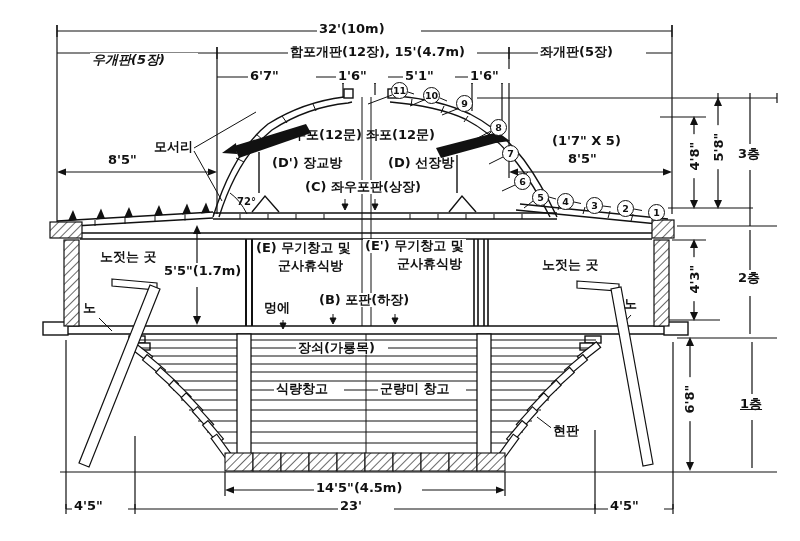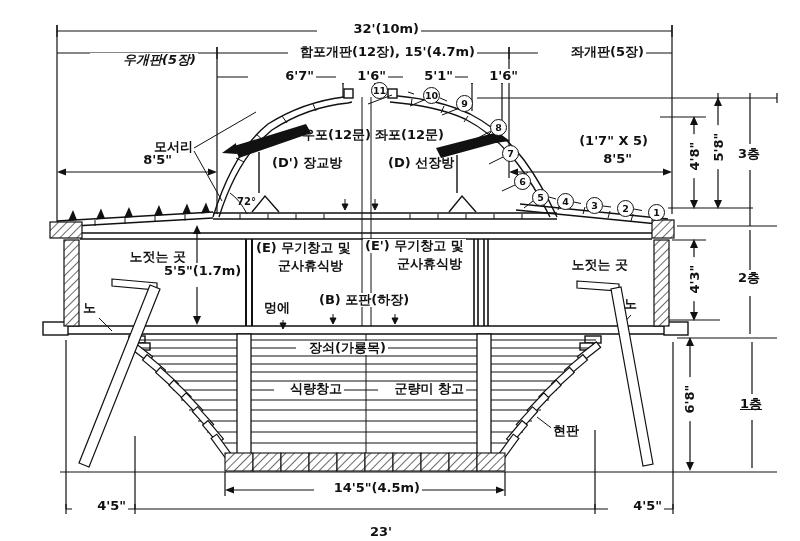--- a/index.html
+++ b/index.html
@@ -1,20 +1,20 @@
 <!DOCTYPE html>
 <html><head>
 <meta charset="utf-8">
 <style>
   html,body { margin:0; padding:0; background:#fff; }
   .stage { position:relative; width:800px; height:541px; background:#fff; overflow:hidden;
            font-family:"DejaVu Sans","Liberation Sans",sans-serif; color:#111; }
   .stage > svg { position:absolute; left:0; top:0; }
   .lbl { position:absolute; font-size:13px; font-weight:bold; line-height:1.1; white-space:nowrap; z-index:3; }
-  .c  { text-align:right; }
+  .c  { text-align:left; }
   .bg { background:#fff; padding:0 2px; }
   .sm { font-size:10px; }
   .rot { transform:rotate(-90deg); text-align:center; }
   .circ { position:absolute; width:15px; height:15px; border:1.4px solid #111; border-radius:50%;
           background:#fff; font-size:9.5px; font-weight:bold; line-height:15px; text-align:center; z-index:4; }
 </style>
 </head>
 <body>
 
 <div class="stage">
@@ -243,20 +243,21 @@
   <span class="lbl c bg" style="left:468px; top:69px; width:48px;">1'6"</span>
 
   <span class="lbl" style="left:154px; top:140px;">모서리</span>
   <span class="lbl c" style="left:108px; top:153px; width:64px;">8'5"</span>
   <span class="lbl c" style="left:293px; top:128px; width:78px;">우포(12문)</span>
   <span class="lbl c" style="left:366px; top:128px; width:78px;">좌포(12문)</span>
   <span class="lbl c" style="left:552px; top:134px; width:96px;">(1'7" X 5)</span>
   <span class="lbl c" style="left:568px; top:152px; width:64px;">8'5"</span>
   <span class="lbl" style="left:272px; top:156px;">(D') 장교방</span>
   <span class="lbl" style="left:388px; top:156px;">(D) 선장방</span>
+  <span class="lbl c bg" style="left:303px; top:180px; width:122px;">(C) 좌우포판(상장)</span>
   <span class="lbl sm" style="left:237px; top:196px;">72°</span>
 
   <span class="lbl bg" style="left:736px; top:147px;">3층</span>
   <span class="lbl rot bg" style="left:673px; top:149px; width:40px;">4'8"</span>
   <span class="lbl rot bg" style="left:697px; top:140px; width:40px;">5'8"</span>
 
   <span class="lbl c" style="left:100px; top:250px; width:86px;">노젓는 곳</span>
   <span class="lbl bg" style="left:162px; top:264px;">5'5"(1.7m)</span>
   <span class="lbl" style="left:256px; top:241px;text-align:right;">(E) 무기창고 및</span>
   <span class="lbl" style="left:278px; top:259px;">군사휴식방</span>
@@ -273,28 +274,28 @@
 
   <span class="lbl c bg" style="left:272px; top:341px; width:88px;margin-left:24px;">장쇠(가룡목)</span>
   <span class="lbl c bg" style="left:274px; top:382px; width:66px;">식량창고</span>
   <span class="lbl c bg" style="left:378px; top:382px; width:84px;">군량미 창고</span>
   <span class="lbl bg" style="left:551px; top:424px;">현판</span>
   <span class="lbl rot bg" style="left:668px; top:392px; width:40px;">6'8"</span>
   <span class="lbl bg" style="left:738px; top:397px;text-decoration:underline;">1층</span>
 
   <span class="lbl c bg" style="left:314px; top:481px; width:104px;">14'5"(4.5m)</span>
   <span class="lbl c bg" style="left:72px;  top:499px; width:52px;">4'5"</span>
-  <span class="lbl c bg" style="left:338px; top:499px; width:52px;margin-top:26px;">23'</span>
+  <span class="lbl c bg" style="left:338px; top:499px; width:52px;">23'</span>
   <span class="lbl c bg" style="left:608px; top:499px; width:52px;">4'5"</span>
 
   <span class="circ" style="left:648px; top:204px;">1</span>
   <span class="circ" style="left:617px; top:200px;">2</span>
   <span class="circ" style="left:586px; top:197px;">3</span>
   <span class="circ" style="left:557px; top:193px;">4</span>
   <span class="circ" style="left:532px; top:189px;">5</span>
   <span class="circ" style="left:514px; top:173px;">6</span>
   <span class="circ" style="left:502px; top:145px;">7</span>
   <span class="circ" style="left:490px; top:119px;">8</span>
   <span class="circ" style="left:456px; top:95px;">9</span>
   <span class="circ" style="left:423px; top:87px;">10</span>
-  <span class="circ" style="left:371px; top:82px;">11</span>
+  <span class="circ" style="left:391px; top:82px;">11</span>
 
 </div>
 
 </body></html>

